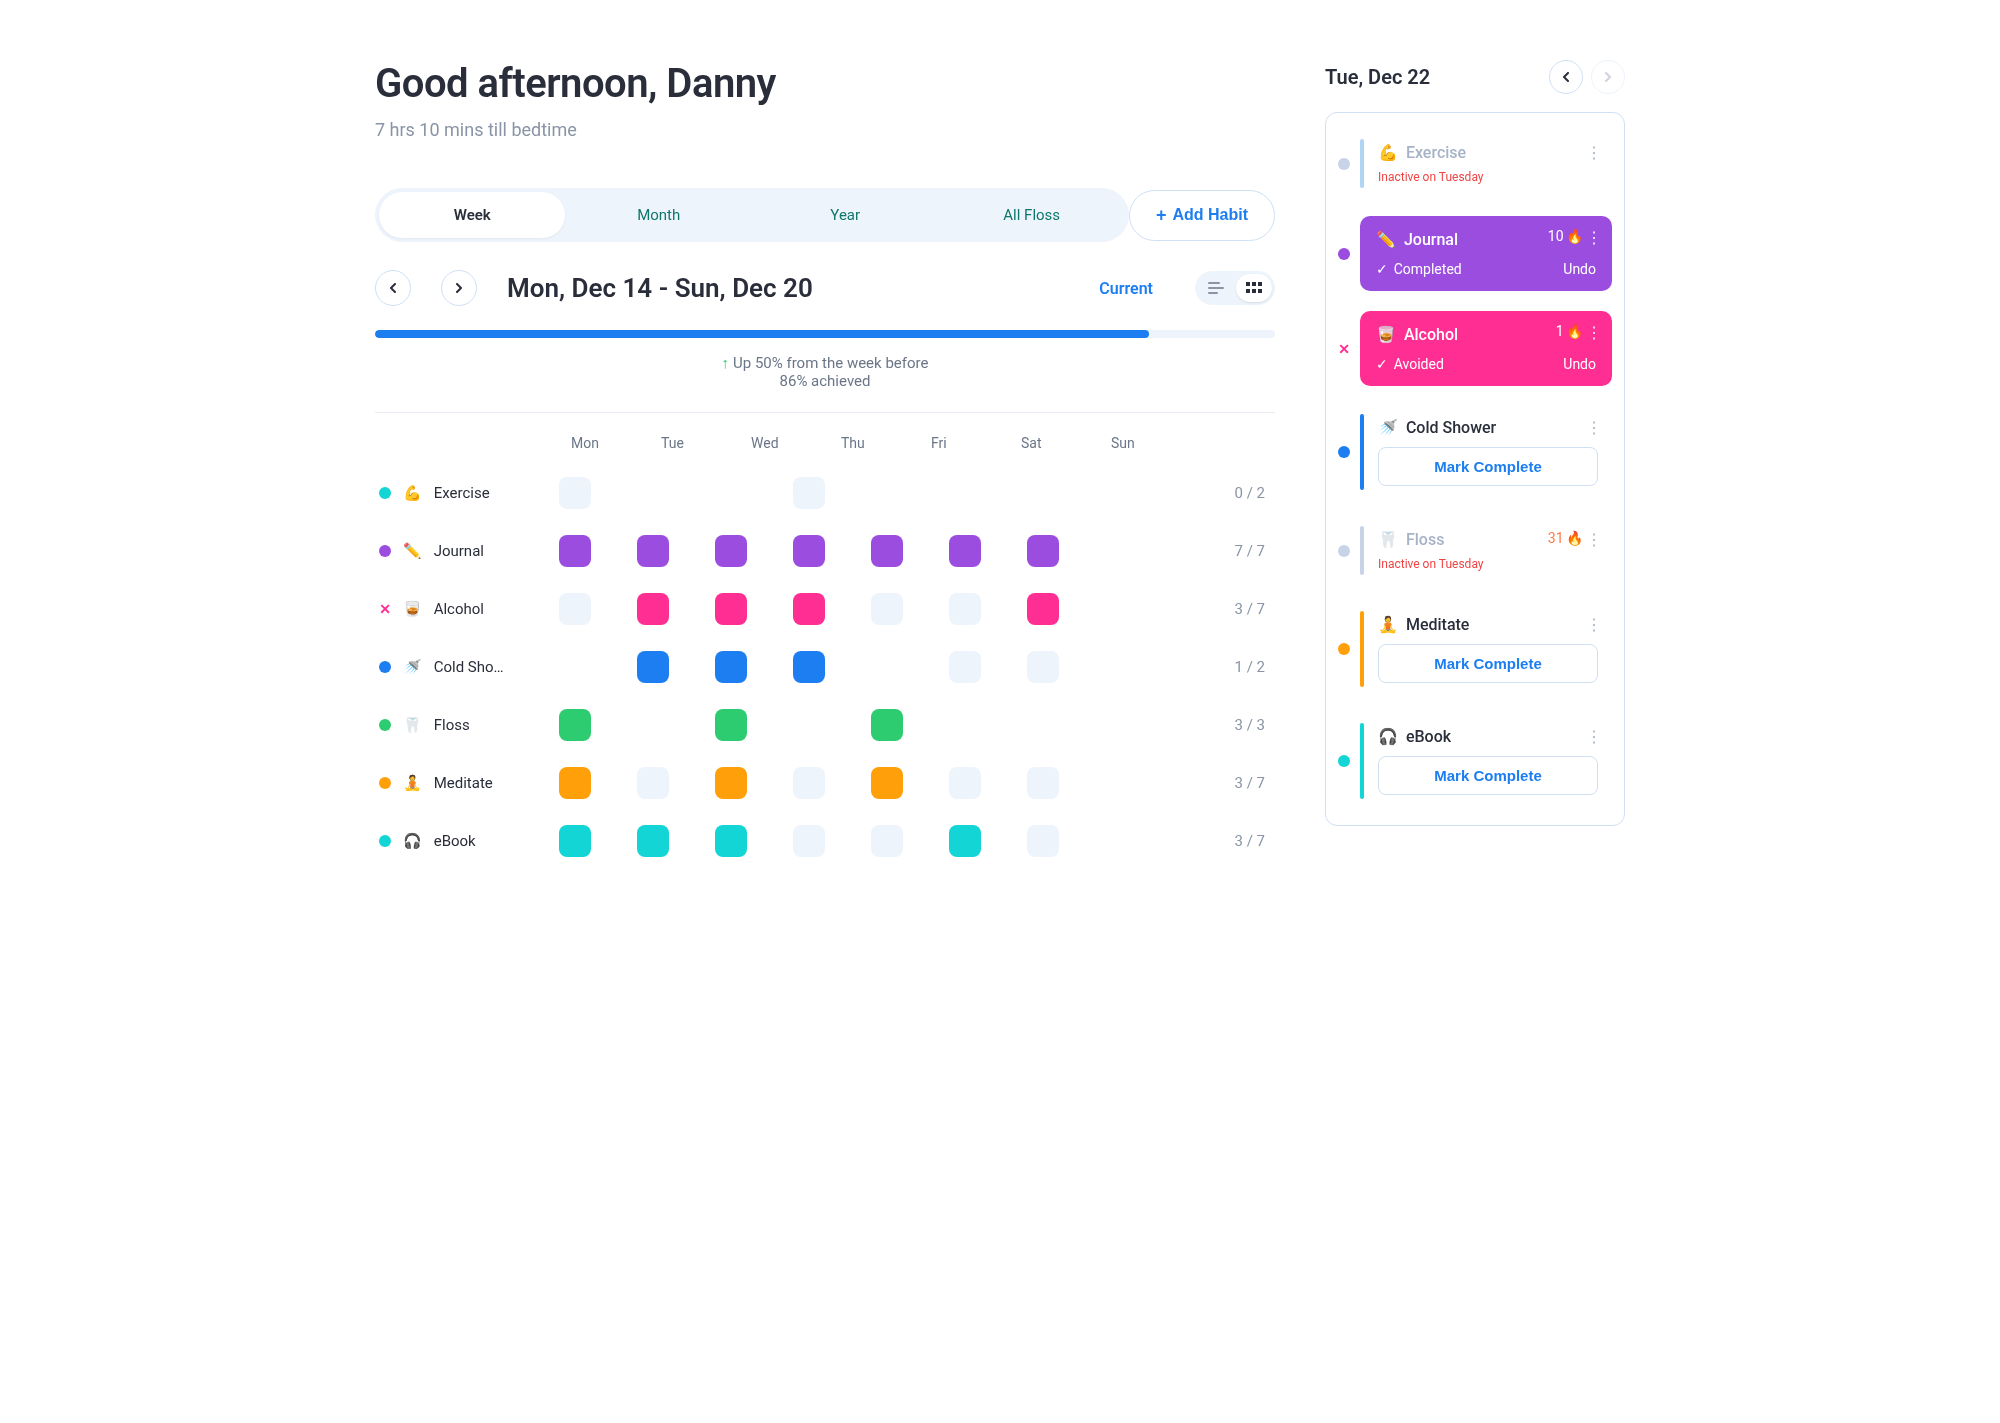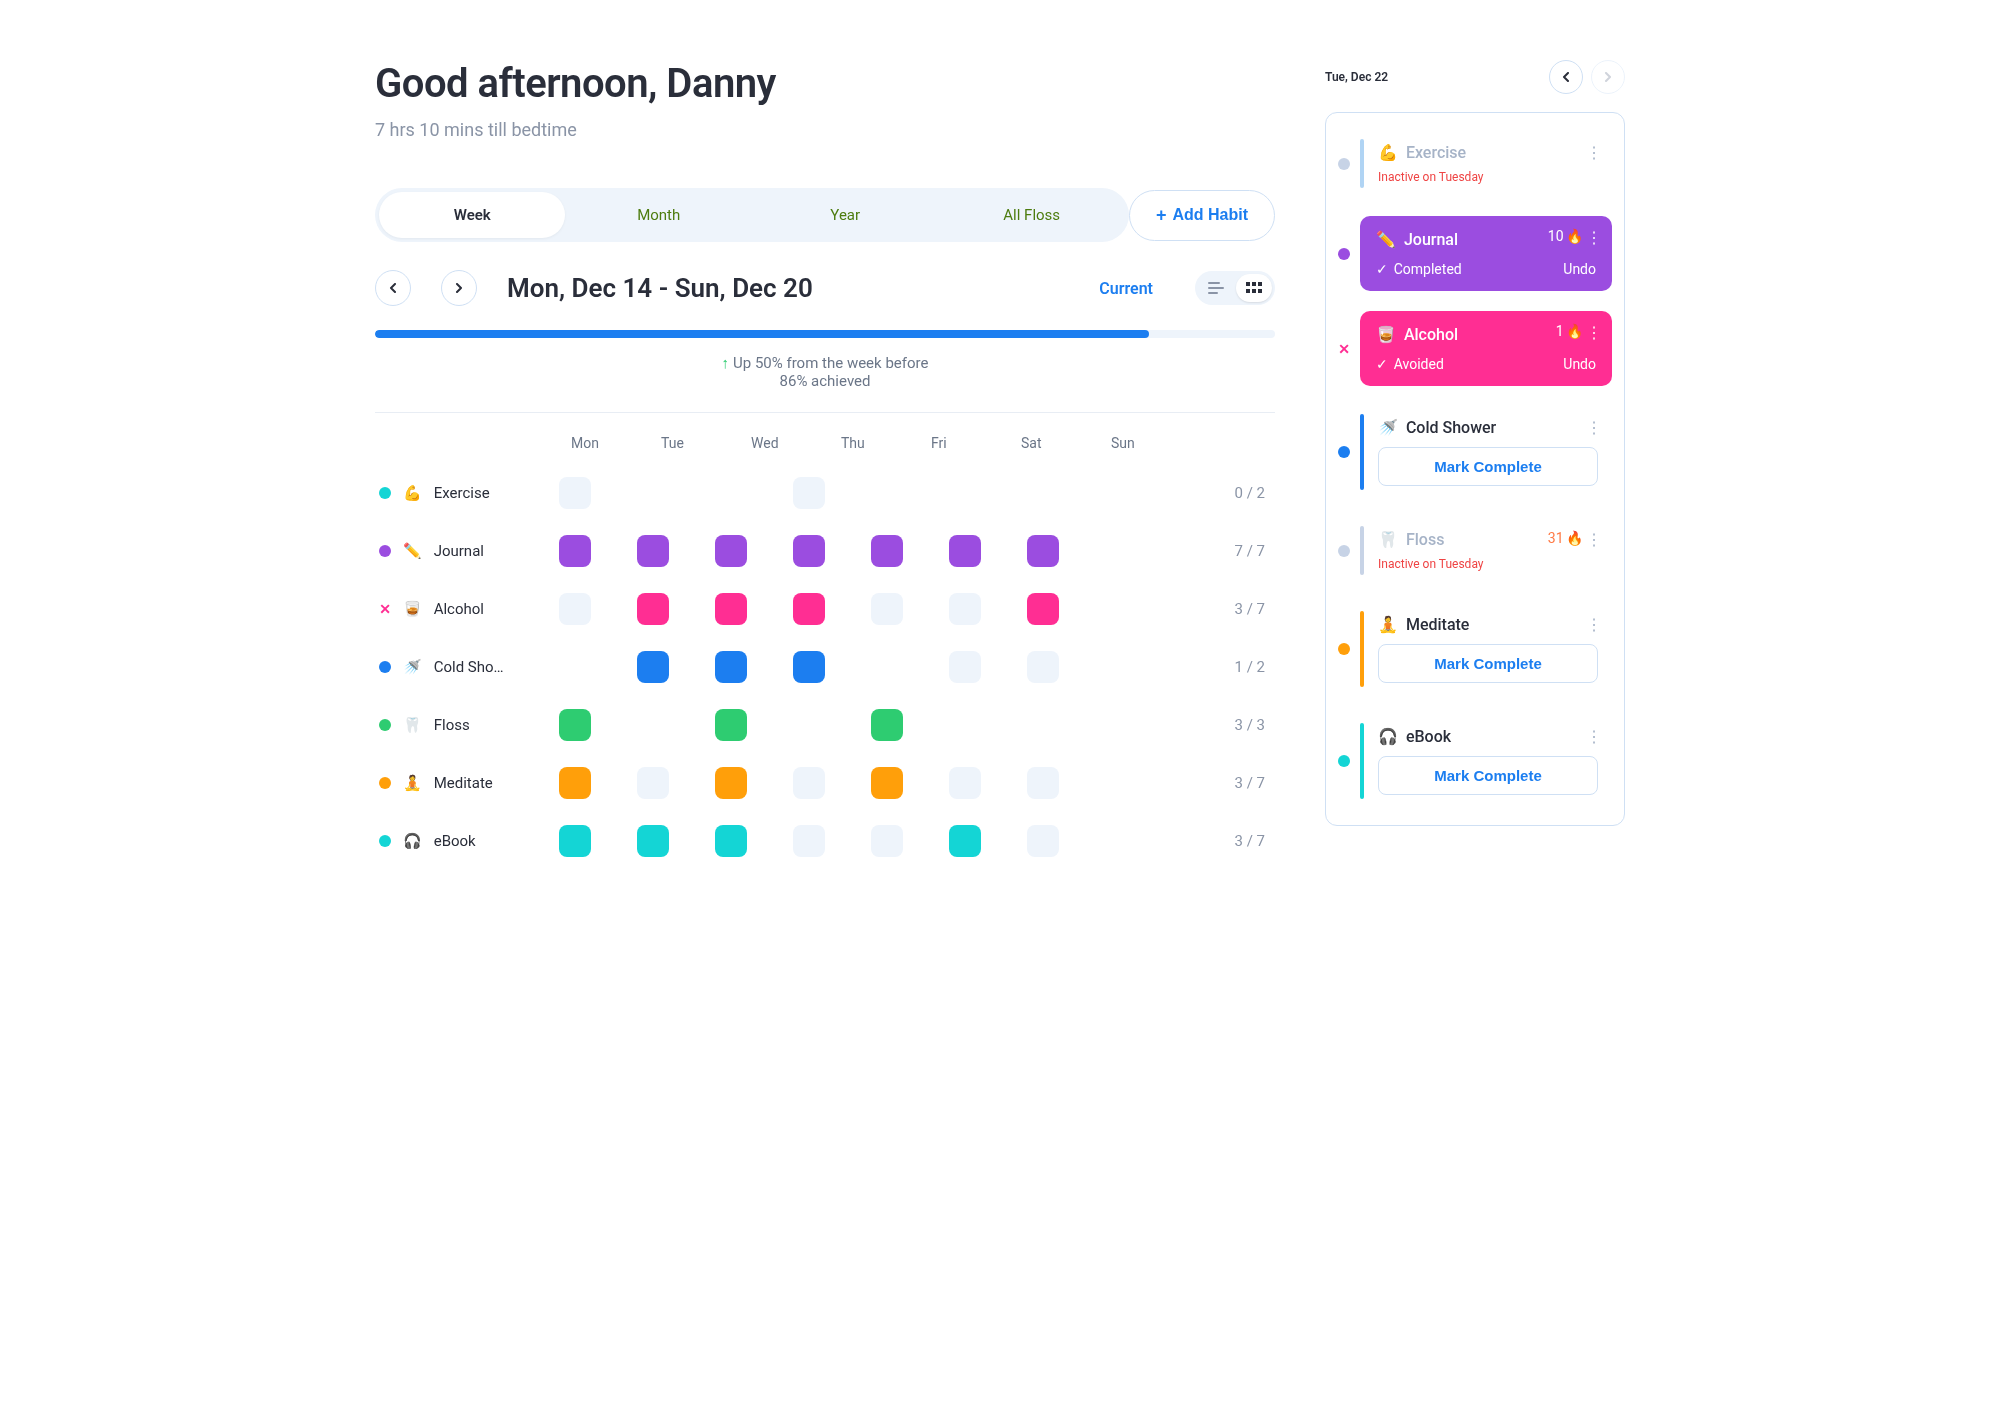--- a/index.html
+++ b/index.html
@@ -8,21 +8,21 @@
   background: #fff;
   padding: 60px 100px;
   color: #2a2e3a;
 }
 .container { display: flex; gap: 50px; max-width: 1250px; margin: 0 auto; }
 .main { flex: 1; }
 .greeting { font-size: 40px; font-weight: 600; color: #2a2e3a; letter-spacing: -0.5px; }
 .subtitle { font-size: 18px; color: #8a94a6; margin-top: 12px; }
 .controls-row { display: flex; align-items: center; margin-top: 48px; }
 .seg { display: flex; background: #eef4fb; border-radius: 30px; padding: 4px; flex: 1; }
-.seg-item { flex: 1; text-align: center; padding: 14px 0; font-size: 15px; color: #4d7c0f; border-radius: 26px; cursor: pointer; }
+.seg-item { flex: 1; text-align: center; padding: 14px 0; font-size: 15px; color: #0f766e; border-radius: 26px; cursor: pointer; }
 .seg-item.active { background: #fff; color: #2a2e3a; font-weight: 600; box-shadow: 0 1px 3px rgba(0,0,0,0.05); }
 .add-btn { border: 1.5px solid #cfe0f4; border-radius: 30px; padding: 14px 26px; color: #1c7ef0; font-weight: 600; font-size: 16px; background: #fff; cursor: pointer; display: flex; align-items: center; gap: 6px; }
 .add-btn .plus { font-size: 18px; font-weight: 700; }
 .range-row { display: flex; align-items: center; gap: 30px; margin-top: 28px; }
 .nav-btn { width: 36px; height: 36px; border-radius: 50%; border: 1.5px solid #cfe0f4; display: flex; align-items: center; justify-content: center; background: #fff; cursor: pointer; color: #2a2e3a; font-size: 14px; }
 .range-label { font-size: 26px; font-weight: 600; color: #2a2e3a; flex: 1; }
 .current-link { color: #1c7ef0; font-weight: 600; font-size: 16px; margin-right: 12px; }
 .view-toggle { display: flex; background: #eef4fb; border-radius: 20px; padding: 3px; gap: 2px; }
 .view-opt { width: 36px; height: 28px; display: flex; align-items: center; justify-content: center; border-radius: 16px; cursor: pointer; }
 .view-opt.active { background: #fff; box-shadow: 0 1px 2px rgba(0,0,0,0.1); }
@@ -42,21 +42,21 @@
 .habit-label .name { overflow: hidden; text-overflow: ellipsis; }
 .dot { width: 12px; height: 12px; border-radius: 50%; flex-shrink: 0; }
 .x-mark { color: #ff2e93; font-weight: 900; font-size: 14px; width: 12px; text-align: center; flex-shrink: 0; }
 .cell { width: 32px; height: 32px; border-radius: 8px; }
 .empty { background: #eef4fb; }
 .score { text-align: right; font-size: 15px; color: #8a94a6; padding-right: 6px; }
 
 
 .side { width: 300px; }
 .side-header { display: flex; align-items: center; justify-content: space-between; margin-bottom: 18px; }
-.side-date { font-size: 12px; font-weight: 600; color: #2a2e3a; }
+.side-date { font-size: 20px; font-weight: 600; color: #2a2e3a; }
 .side-nav { display: flex; gap: 8px; }
 .side-nav .nav-btn { width: 34px; height: 34px; }
 .side-nav .nav-btn.disabled { opacity: 0.4; cursor: default; }
 .side-panel { border: 1.5px solid #cfe0f4; border-radius: 12px; padding: 18px 12px; }
 .card-wrap { display: flex; align-items: center; gap: 10px; margin-bottom: 20px; }
 .card-wrap:last-child { margin-bottom: 0; }
 .card-dot { width: 12px; height: 12px; border-radius: 50%; flex-shrink: 0; }
 .card-x { color: #ff2e93; font-weight: 900; font-size: 14px; width: 12px; text-align: center; flex-shrink: 0; }
 .card { flex: 1; border-radius: 10px; padding: 12px 14px; position: relative; }
 .card .bar { position: absolute; left: 0; top: 8px; bottom: 8px; width: 4px; border-radius: 4px; }

